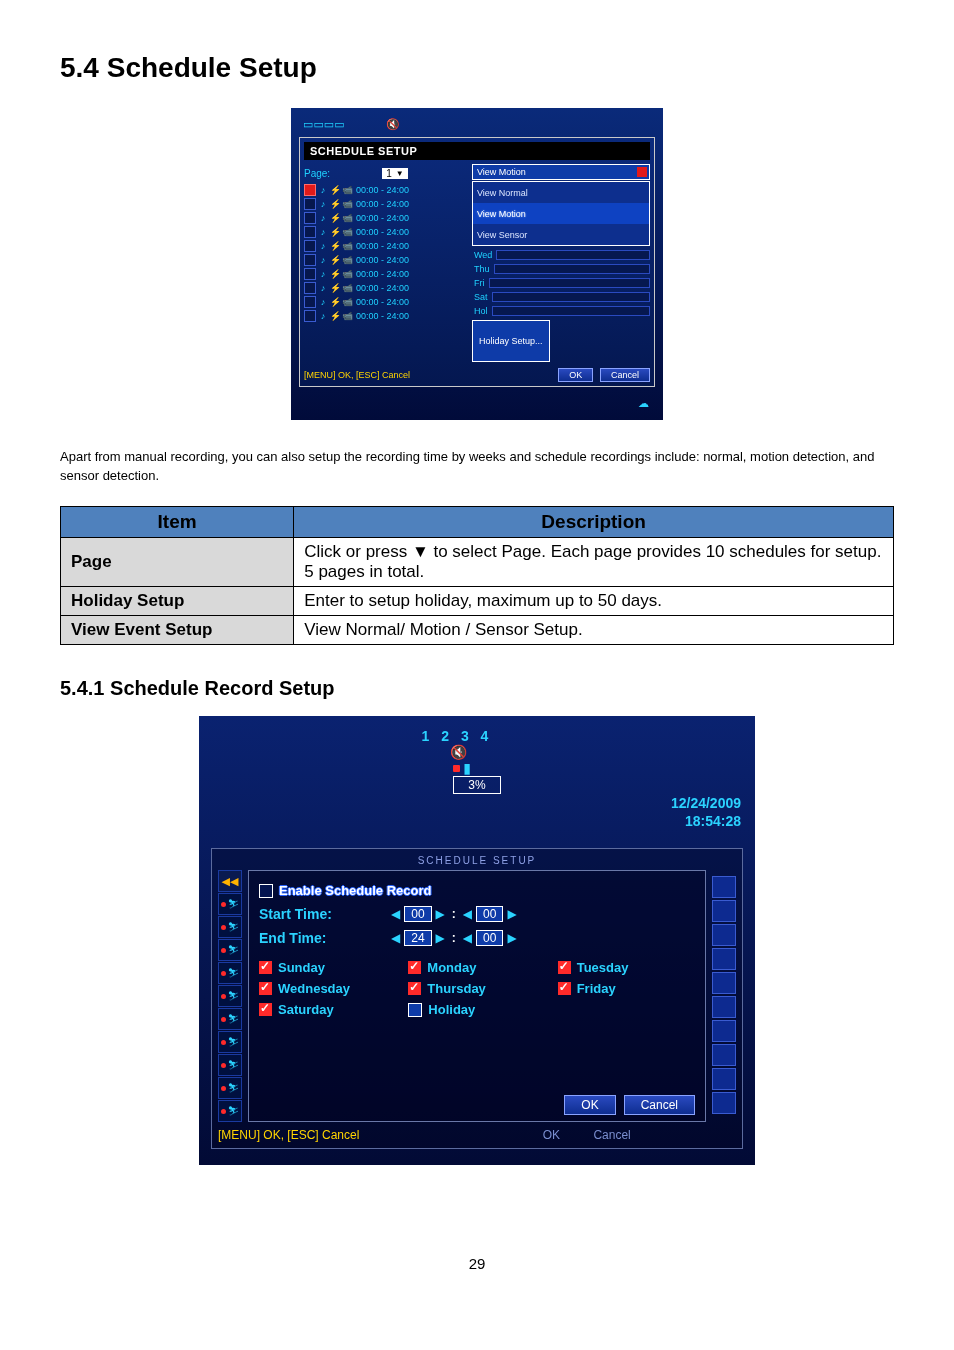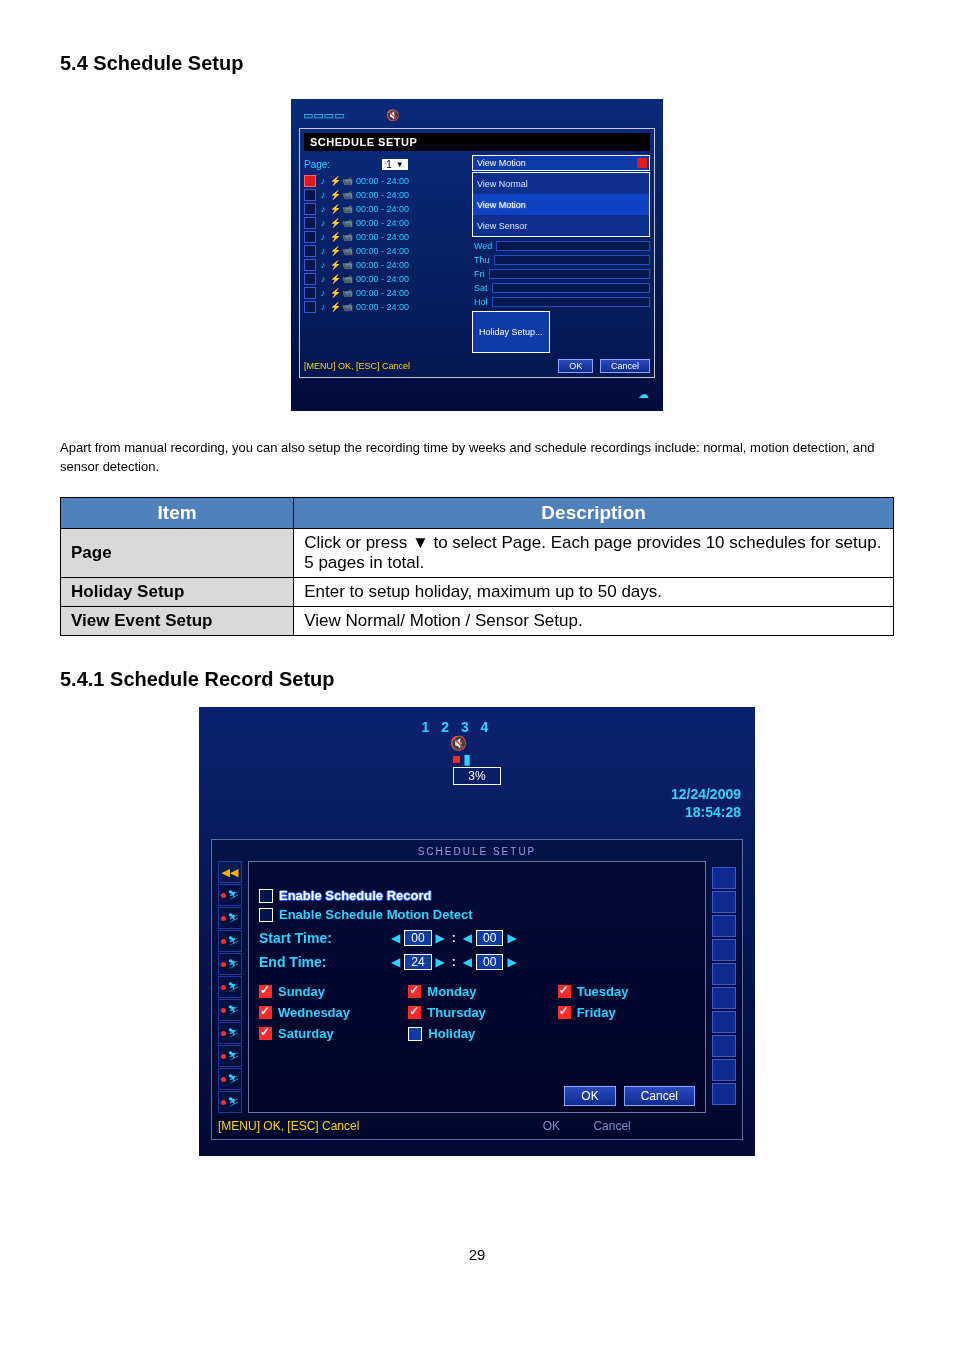--- a/index.html
+++ b/index.html
@@ -5,21 +5,21 @@
   body {
     margin: 0;
     padding: 40px 60px;
     font-family: Verdana, Arial, sans-serif;
     background: #fff;
     color: #000;
     width: 954px;
     box-sizing: border-box;
   }
   h1 {
-    font-size: 20px;
+    font-size: 28px;
     font-weight: bold;
     margin: 12px 0 24px 0;
   }
   h2 {
     font-size: 20px;
     font-weight: bold;
     margin: 32px 0 16px 0;
   }
   .center {
     display: flex;
@@ -38,21 +38,21 @@
     font-size: 17px;
     margin: 0 0 20px 0;
   }
   table.desc-table th, table.desc-table td {
     border: 1.5px solid #000;
     padding: 4px 10px;
     text-align: left;
   }
   table.desc-table th {
     background: #4f81bd;
-    color: #ffffff;
+    color: #000000;
     font-weight: bold;
     text-align: center;
     font-size: 19px;
   }
   table.desc-table td.label {
     background: #d9d9d9;
     font-weight: bold;
     width: 28%;
   }
   table.desc-table td.desc {
@@ -227,21 +227,21 @@
   }
   .shot2 .rightbar .rb {
     height: 20px;
     background: #0d2a90;
     border: 1px solid #3a5bd0;
   }
   .shot2 .innerpanel {
     flex: 1;
     border: 1px solid #6a78a8;
     background: rgba(0,0,30,0.4);
-    padding: 22px 10px 30px 10px;
+    padding: 8px 10px 30px 10px;
     position: relative;
   }
   .shot2 .chkline { display:flex; align-items:center; gap:6px; margin:4px 0; }
   .shot2 .chkbox {
     width: 12px; height: 12px;
     border: 1px solid #fff;
     background: #041450;
     display:inline-block;
   }
   .shot2 .chk-label { color: #2bd3ff; font-weight: bold; font-size: 13px; }
@@ -512,24 +512,20 @@
           <div class="sr">
               <span class="dot"></span>
               <span class="man">⛷</span>
             </div>
         </div>
 
         <div class="innerpanel">
           <div class="chkline">
             <span class="chkbox"></span>
             <span class="chk-label outline">Enable Schedule Record</span>
-          </div>
-          <div class="chkline">
-            <span class="chkbox"></span>
-            <span class="chk-label">Enable Schedule Motion Detect</span>
           </div>
 
           <div class="timerow">
             <span class="tlabel">Start Time:</span>
             <span class="spin">
               <span class="arrow">◀</span>
               <span class="val">00</span>
               <span class="arrow">▶</span>
               <span class="colon">:</span>
               <span class="arrow">◀</span>

